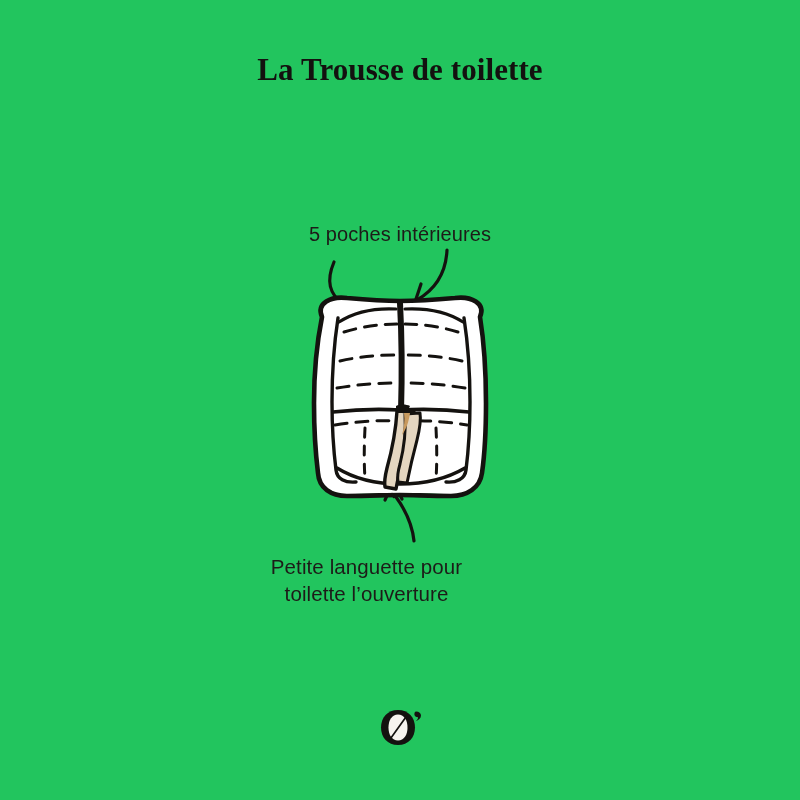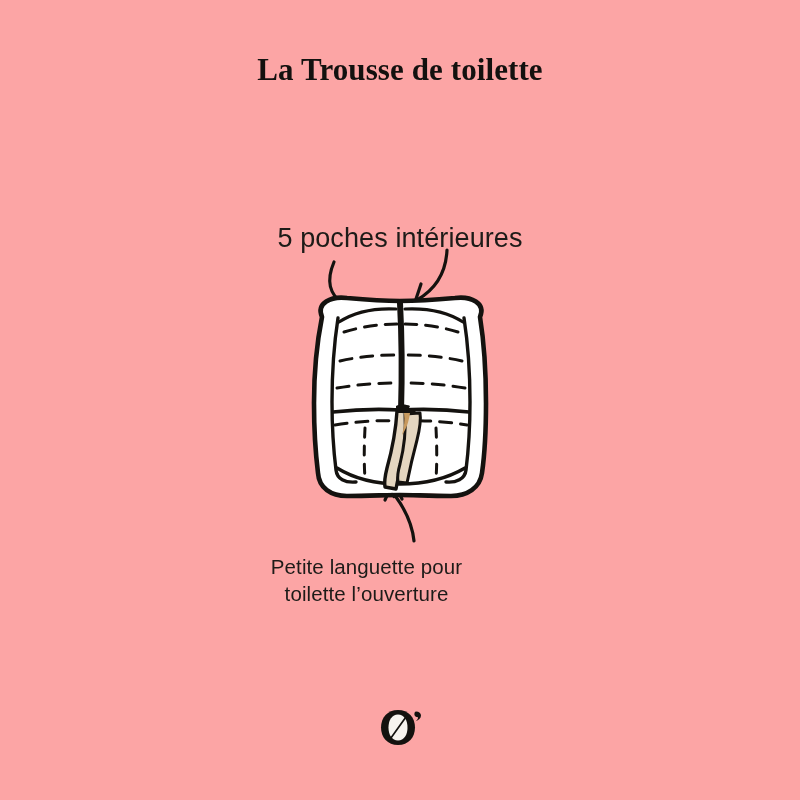--- a/index.html
+++ b/index.html
@@ -10,42 +10,42 @@
     width: 800px;
     height: 800px;
     background: #f7f4ef;
     font-family: "Liberation Sans", sans-serif;
     overflow: hidden;
     position: relative;
   }
   .page {
     position: absolute;
     inset: 0;
-    background: #fca5a5;
+    background: #22c55e;
   }
   .title {
     position: absolute;
     top: 52px;
     left: 0;
     width: 800px;
     text-align: center;
     font-family: "Liberation Serif", "DejaVu Serif", serif;
     font-weight: 700;
     font-size: 31px;
     letter-spacing: 0.1px;
     color: #13110f;
   }
   .annotation-top {
     position: absolute;
     top: 223px;
     left: 0;
     width: 800px;
     text-align: center;
     font-family: "Liberation Sans", sans-serif;
-    font-size: 27px;
+    font-size: 20px;
     font-weight: 400;
     color: #1d1b18;
     letter-spacing: 0.1px;
   }
   .annotation-bottom {
     position: absolute;
     top: 553px;
     left: 0;
     width: 733px;
     text-align: center;

